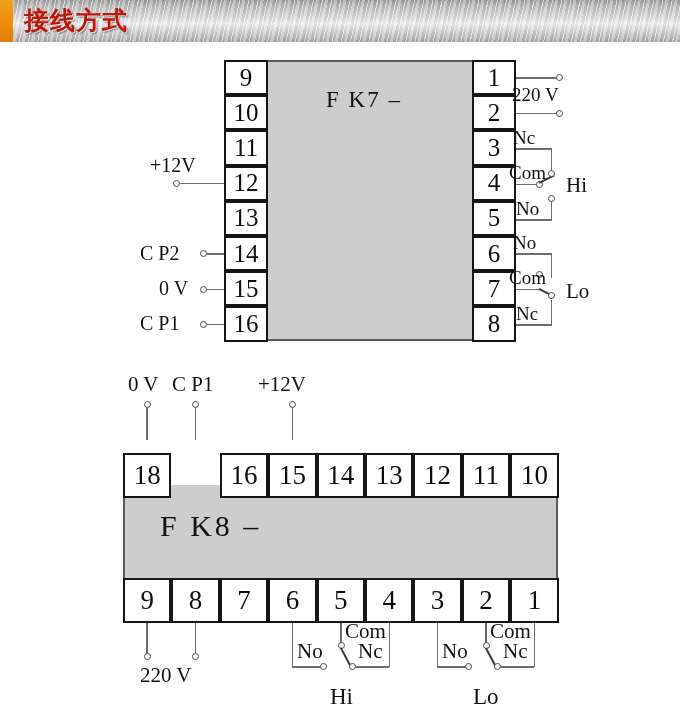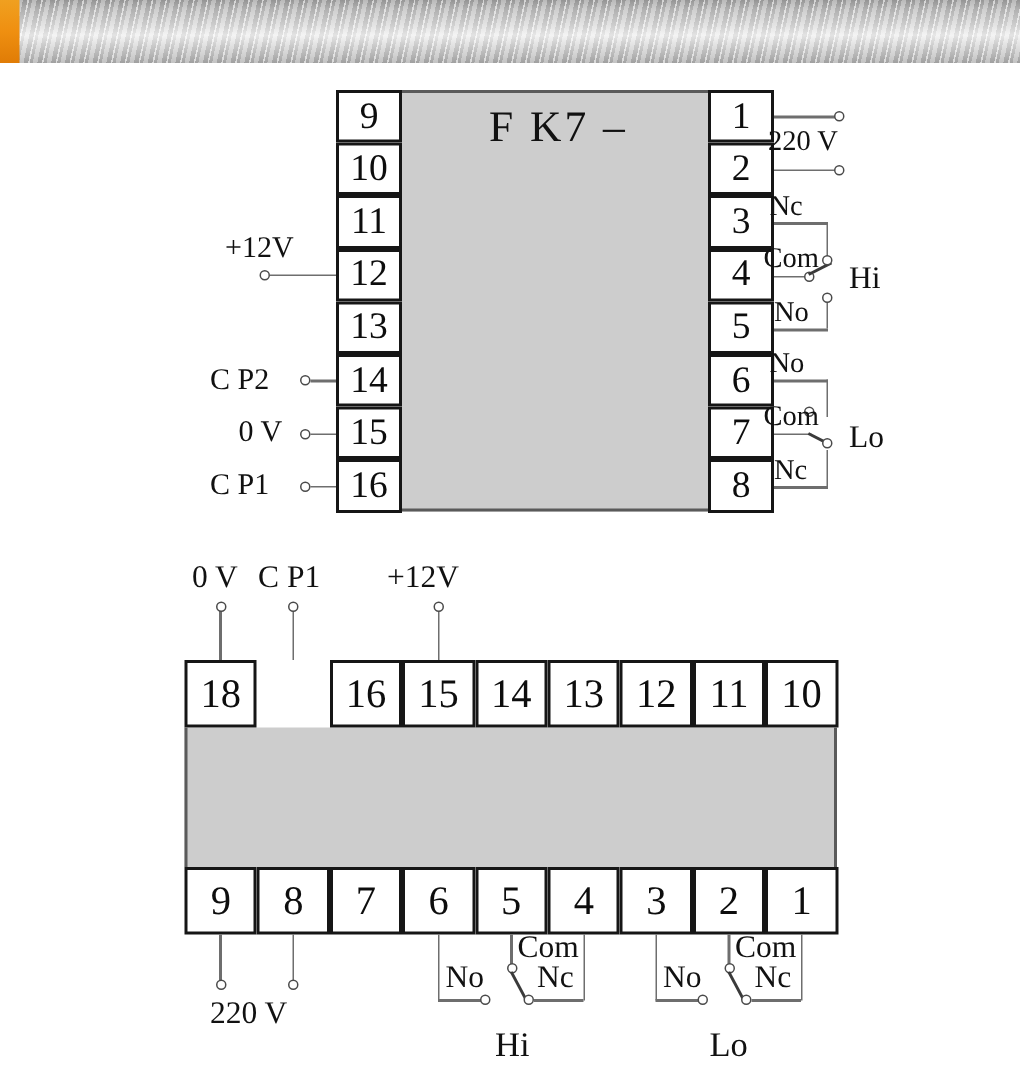--- a/index.html
+++ b/index.html
@@ -52,40 +52,41 @@
     border:2.2px solid #161616;
     display:flex;align-items:center;justify-content:center;
     color:#0d0d0d;
   }
   .body-gray{position:absolute;background:#cdcdcd;box-sizing:border-box;}
 
   
   #fk7{position:absolute;left:0;top:0;width:680px;height:360px;}
   #fk7-body{left:266px;top:60px;width:208px;height:281px;
             border-top:2.2px solid #5a5a5a;border-bottom:2.2px solid #5a5a5a;}
-  #fk7-title{left:326px;top:71px;font-size:29px;letter-spacing:2px;font-family:Liberation Serif, serif;}
+  #fk7-title{left:326px;top:88px;font-size:23px;letter-spacing:2px;font-family:Liberation Serif, serif;}
   .fk7-cell{width:44px;height:35.2px;font-size:25px;}
   .fk7-cell.left{left:224px;}
   .fk7-cell.right{left:472px;}
 
   
   #fk8{position:absolute;left:0;top:355px;width:680px;height:364px;}
   #fk8-body{left:123px;top:130px;width:435px;height:93px;
             border-left:2.2px solid #5a5a5a;border-right:2.2px solid #5a5a5a;}
   #fk8-title{left:160px;top:156px;font-size:30px;letter-spacing:3px;}
   .fk8-cell{width:48.4px;height:45px;font-size:27px;}
-  .fk8-cell.top{top:85px;}
+  .fk8-cell.top{top:98px;}
   .fk8-cell.bot{top:223px;}
 </style>
 </head>
 <body>
 
 <div id="header">
   <div id="header-metal"></div>
   <div id="header-accent"></div>
+  <div id="header-title">接线方式</div>
 </div>
 
 <div id="fk7">
 
   <div class="body-gray" id="fk7-body"></div>
   <div class="lbl" id="fk7-title">F K7 –</div>
 
   <div class="cell fk7-cell left" style="top:60px">9</div>
   <div class="cell fk7-cell left" style="top:95.2px">10</div>
   <div class="cell fk7-cell left" style="top:130.4px">11</div>
@@ -154,20 +155,21 @@
 
   <div class="wire h" style="left:516px;top:324px;width:36px"></div>
   <div class="wire v" style="left:550.5px;top:300px;height:24px"></div>
   <div class="lbl" style="left:516px;top:304px;font-size:19px">Nc</div>
   <div class="lbl" style="left:566px;top:281px;font-size:21px">Lo</div>
 </div>
 
 <div id="fk8">
 
   <div class="body-gray" id="fk8-body"></div>
+  <div class="lbl" id="fk8-title">F K8 –</div>
 
   <div class="cell fk8-cell top" style="left:123px">18</div>
   <div class="cell fk8-cell top" style="left:219.8px">16</div>
   <div class="cell fk8-cell top" style="left:268.2px">15</div>
   <div class="cell fk8-cell top" style="left:316.6px">14</div>
   <div class="cell fk8-cell top" style="left:365px">13</div>
   <div class="cell fk8-cell top" style="left:413.4px">12</div>
   <div class="cell fk8-cell top" style="left:461.8px">11</div>
   <div class="cell fk8-cell top" style="left:510.2px">10</div>
 

